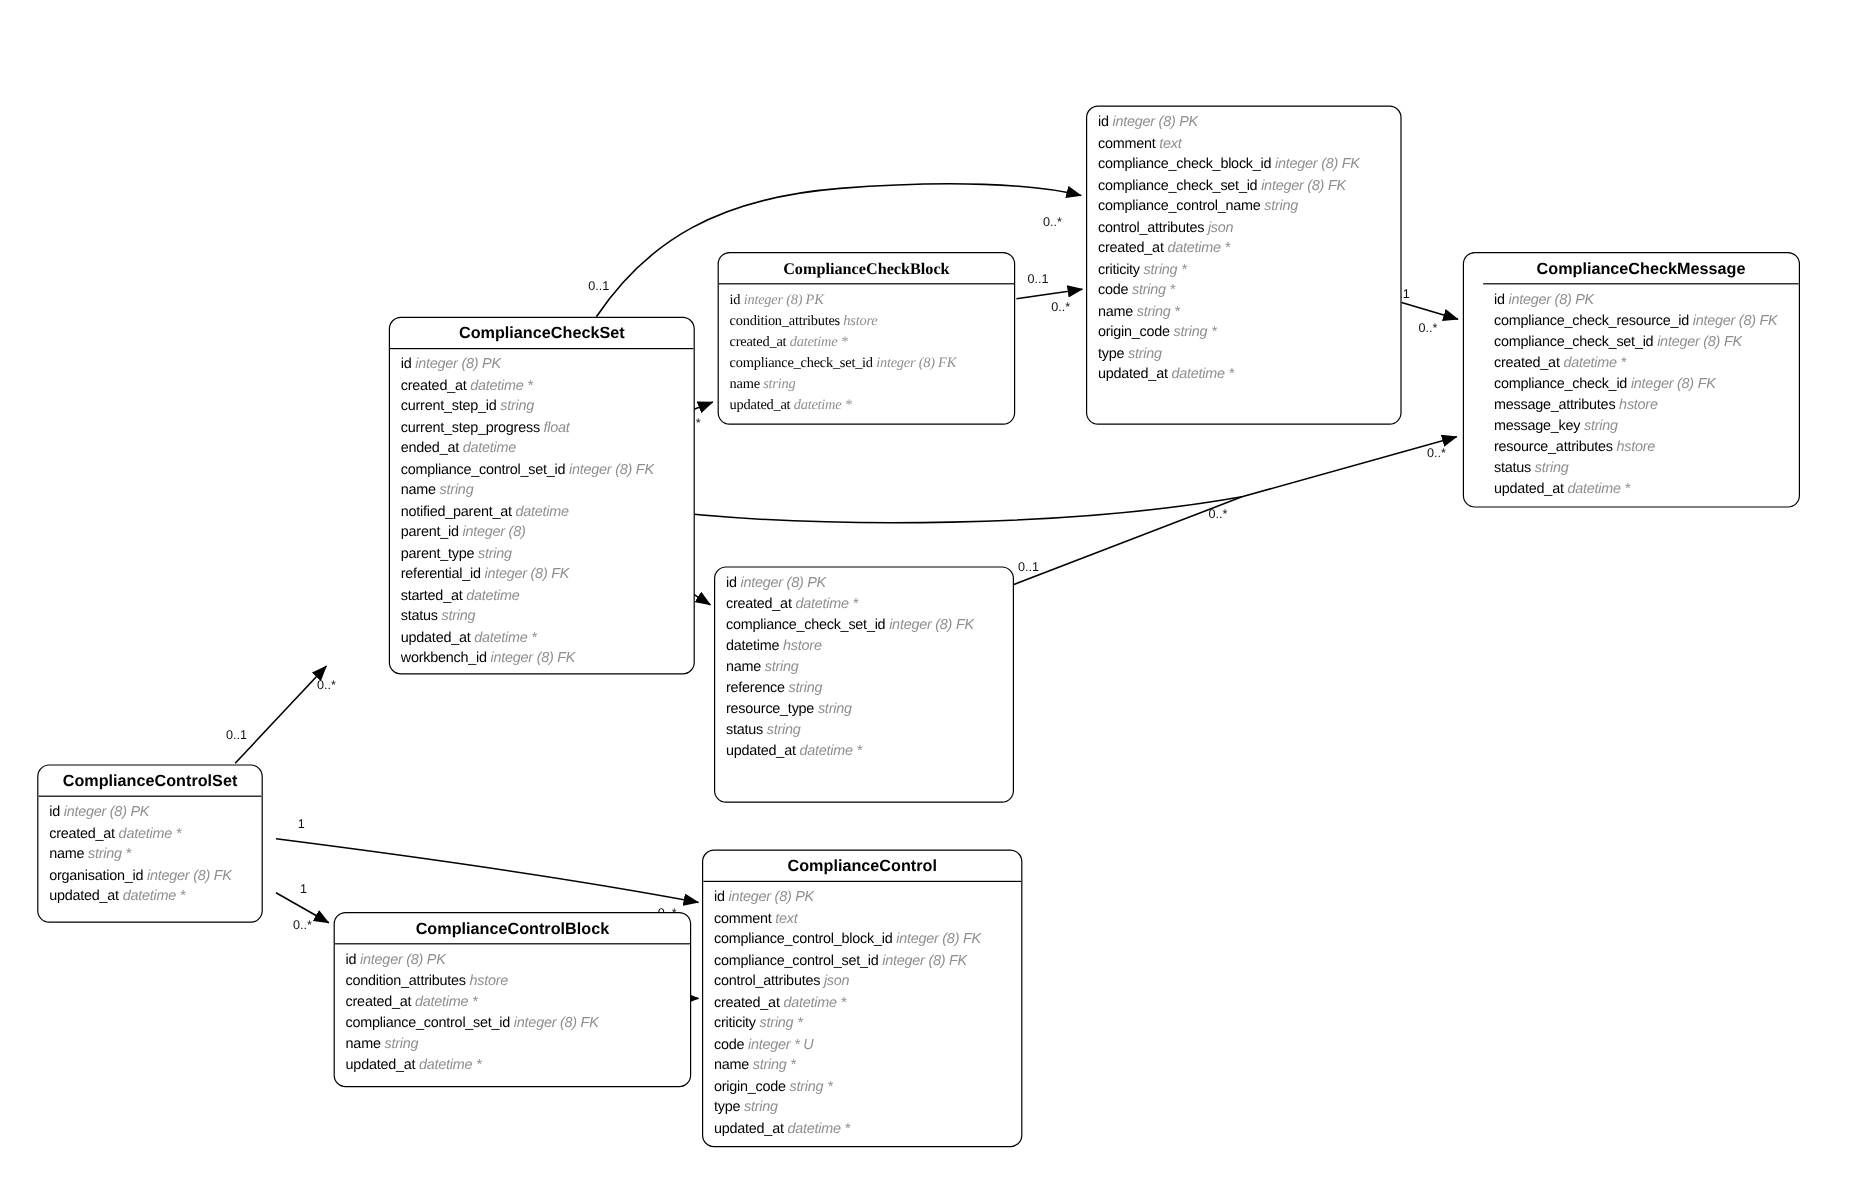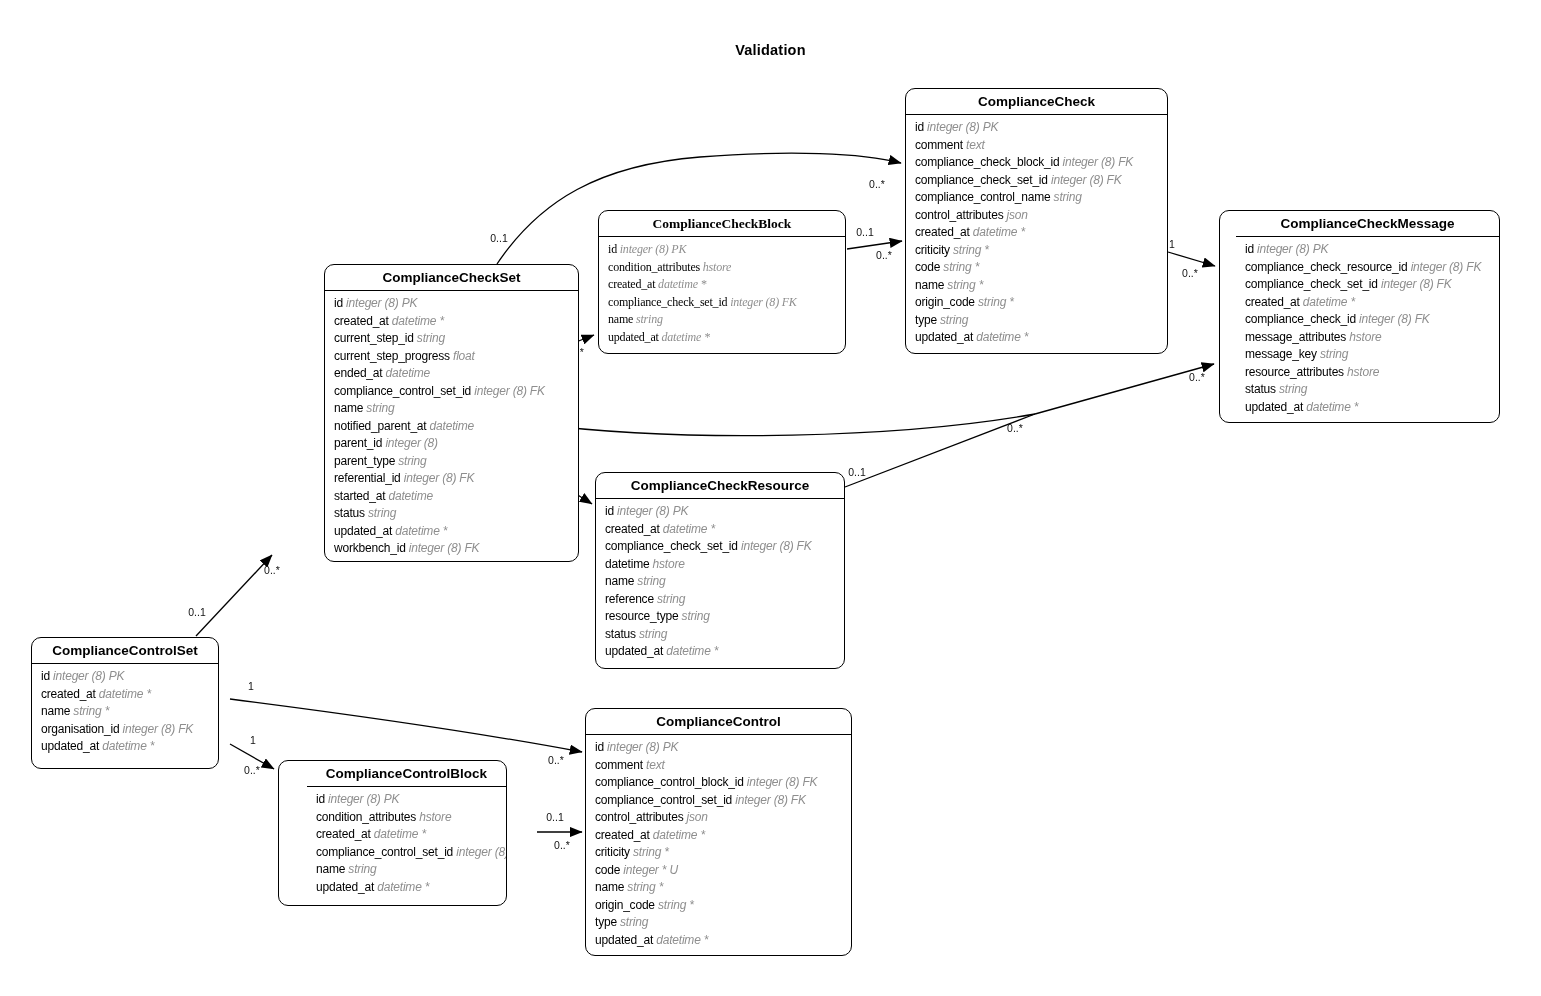--- a/index.html
+++ b/index.html
@@ -17,21 +17,20 @@
   .entity-body{padding:4px 8px 3px 9px;}
   .field-row{font-size:12px;line-height:17.5px;white-space:nowrap;letter-spacing:-0.2px;}
   .fname{color:#000;}
   .ftype{color:#8e8e8e;font-style:italic;}
 </style>
 </head>
 <body>
 
 <div class="canvas">
 
-  <div class="diagram-title">Validation</div>
 
   <svg class="wires" width="1541" height="996" viewBox="0 0 1541 996">
     <defs>
       <marker id="arw" viewBox="0 0 10 8" markerWidth="10" markerHeight="8" refX="9.5" refY="4" orient="auto">
         <path d="M0,0 L10,4 L0,8 Z" fill="#000"></path>
       </marker>
     </defs>
 
     <path class="wire" d="M 497 264 C 540 200 600 165 700 157 C 790 150 862 153 901 163" marker-end="url(#arw)"></path>
 
@@ -85,21 +84,20 @@
     <text class="card" x="556" y="764" text-anchor="middle">0..*</text>
 
     <text class="card" x="253" y="744" text-anchor="middle">1</text>
     <text class="card" x="252" y="774" text-anchor="middle">0..*</text>
 
     <text class="card" x="555" y="821" text-anchor="middle">0..1</text>
     <text class="card" x="562" y="849" text-anchor="middle">0..*</text>
   </svg>
 
   <div class="entity" style="left:905px;top:88px;width:263px;height:266px;">
-    <div class="entity-header">ComplianceCheck</div>
     <div class="entity-body">
         <div class="field-row"><span class="fname">id</span><span class="ftype"> integer (8) PK</span></div>
         <div class="field-row"><span class="fname">comment</span><span class="ftype"> text</span></div>
         <div class="field-row"><span class="fname">compliance_check_block_id</span><span class="ftype"> integer (8) FK</span></div>
         <div class="field-row"><span class="fname">compliance_check_set_id</span><span class="ftype"> integer (8) FK</span></div>
         <div class="field-row"><span class="fname">compliance_control_name</span><span class="ftype"> string</span></div>
         <div class="field-row"><span class="fname">control_attributes</span><span class="ftype"> json</span></div>
         <div class="field-row"><span class="fname">created_at</span><span class="ftype"> datetime *</span></div>
         <div class="field-row"><span class="fname">criticity</span><span class="ftype"> string *</span></div>
         <div class="field-row"><span class="fname">code</span><span class="ftype"> string *</span></div>
@@ -153,21 +151,20 @@
         <div class="field-row"><span class="fname">compliance_check_id</span><span class="ftype"> integer (8) FK</span></div>
         <div class="field-row"><span class="fname">message_attributes</span><span class="ftype"> hstore</span></div>
         <div class="field-row"><span class="fname">message_key</span><span class="ftype"> string</span></div>
         <div class="field-row"><span class="fname">resource_attributes</span><span class="ftype"> hstore</span></div>
         <div class="field-row"><span class="fname">status</span><span class="ftype"> string</span></div>
         <div class="field-row"><span class="fname">updated_at</span><span class="ftype"> datetime *</span></div>
       </div>
   </div>
 
   <div class="entity" style="left:595px;top:472px;width:250px;height:197px;">
-    <div class="entity-header">ComplianceCheckResource</div>
     <div class="entity-body">
         <div class="field-row"><span class="fname">id</span><span class="ftype"> integer (8) PK</span></div>
         <div class="field-row"><span class="fname">created_at</span><span class="ftype"> datetime *</span></div>
         <div class="field-row"><span class="fname">compliance_check_set_id</span><span class="ftype"> integer (8) FK</span></div>
         <div class="field-row"><span class="fname">datetime</span><span class="ftype"> hstore</span></div>
         <div class="field-row"><span class="fname">name</span><span class="ftype"> string</span></div>
         <div class="field-row"><span class="fname">reference</span><span class="ftype"> string</span></div>
         <div class="field-row"><span class="fname">resource_type</span><span class="ftype"> string</span></div>
         <div class="field-row"><span class="fname">status</span><span class="ftype"> string</span></div>
         <div class="field-row"><span class="fname">updated_at</span><span class="ftype"> datetime *</span></div>
@@ -178,21 +175,21 @@
     <div class="entity-header">ComplianceControlSet</div>
     <div class="entity-body">
         <div class="field-row"><span class="fname">id</span><span class="ftype"> integer (8) PK</span></div>
         <div class="field-row"><span class="fname">created_at</span><span class="ftype"> datetime *</span></div>
         <div class="field-row"><span class="fname">name</span><span class="ftype"> string *</span></div>
         <div class="field-row"><span class="fname">organisation_id</span><span class="ftype"> integer (8) FK</span></div>
         <div class="field-row"><span class="fname">updated_at</span><span class="ftype"> datetime *</span></div>
       </div>
   </div>
 
-  <div class="entity" style="left:278px;top:760px;width:229px;height:146px;padding-left:28px;">
+  <div class="entity" style="left:278px;top:760px;width:298px;height:146px;">
     <div class="entity-header">ComplianceControlBlock</div>
     <div class="entity-body">
         <div class="field-row"><span class="fname">id</span><span class="ftype"> integer (8) PK</span></div>
         <div class="field-row"><span class="fname">condition_attributes</span><span class="ftype"> hstore</span></div>
         <div class="field-row"><span class="fname">created_at</span><span class="ftype"> datetime *</span></div>
         <div class="field-row"><span class="fname">compliance_control_set_id</span><span class="ftype"> integer (8) FK</span></div>
         <div class="field-row"><span class="fname">name</span><span class="ftype"> string</span></div>
         <div class="field-row"><span class="fname">updated_at</span><span class="ftype"> datetime *</span></div>
       </div>
   </div>

